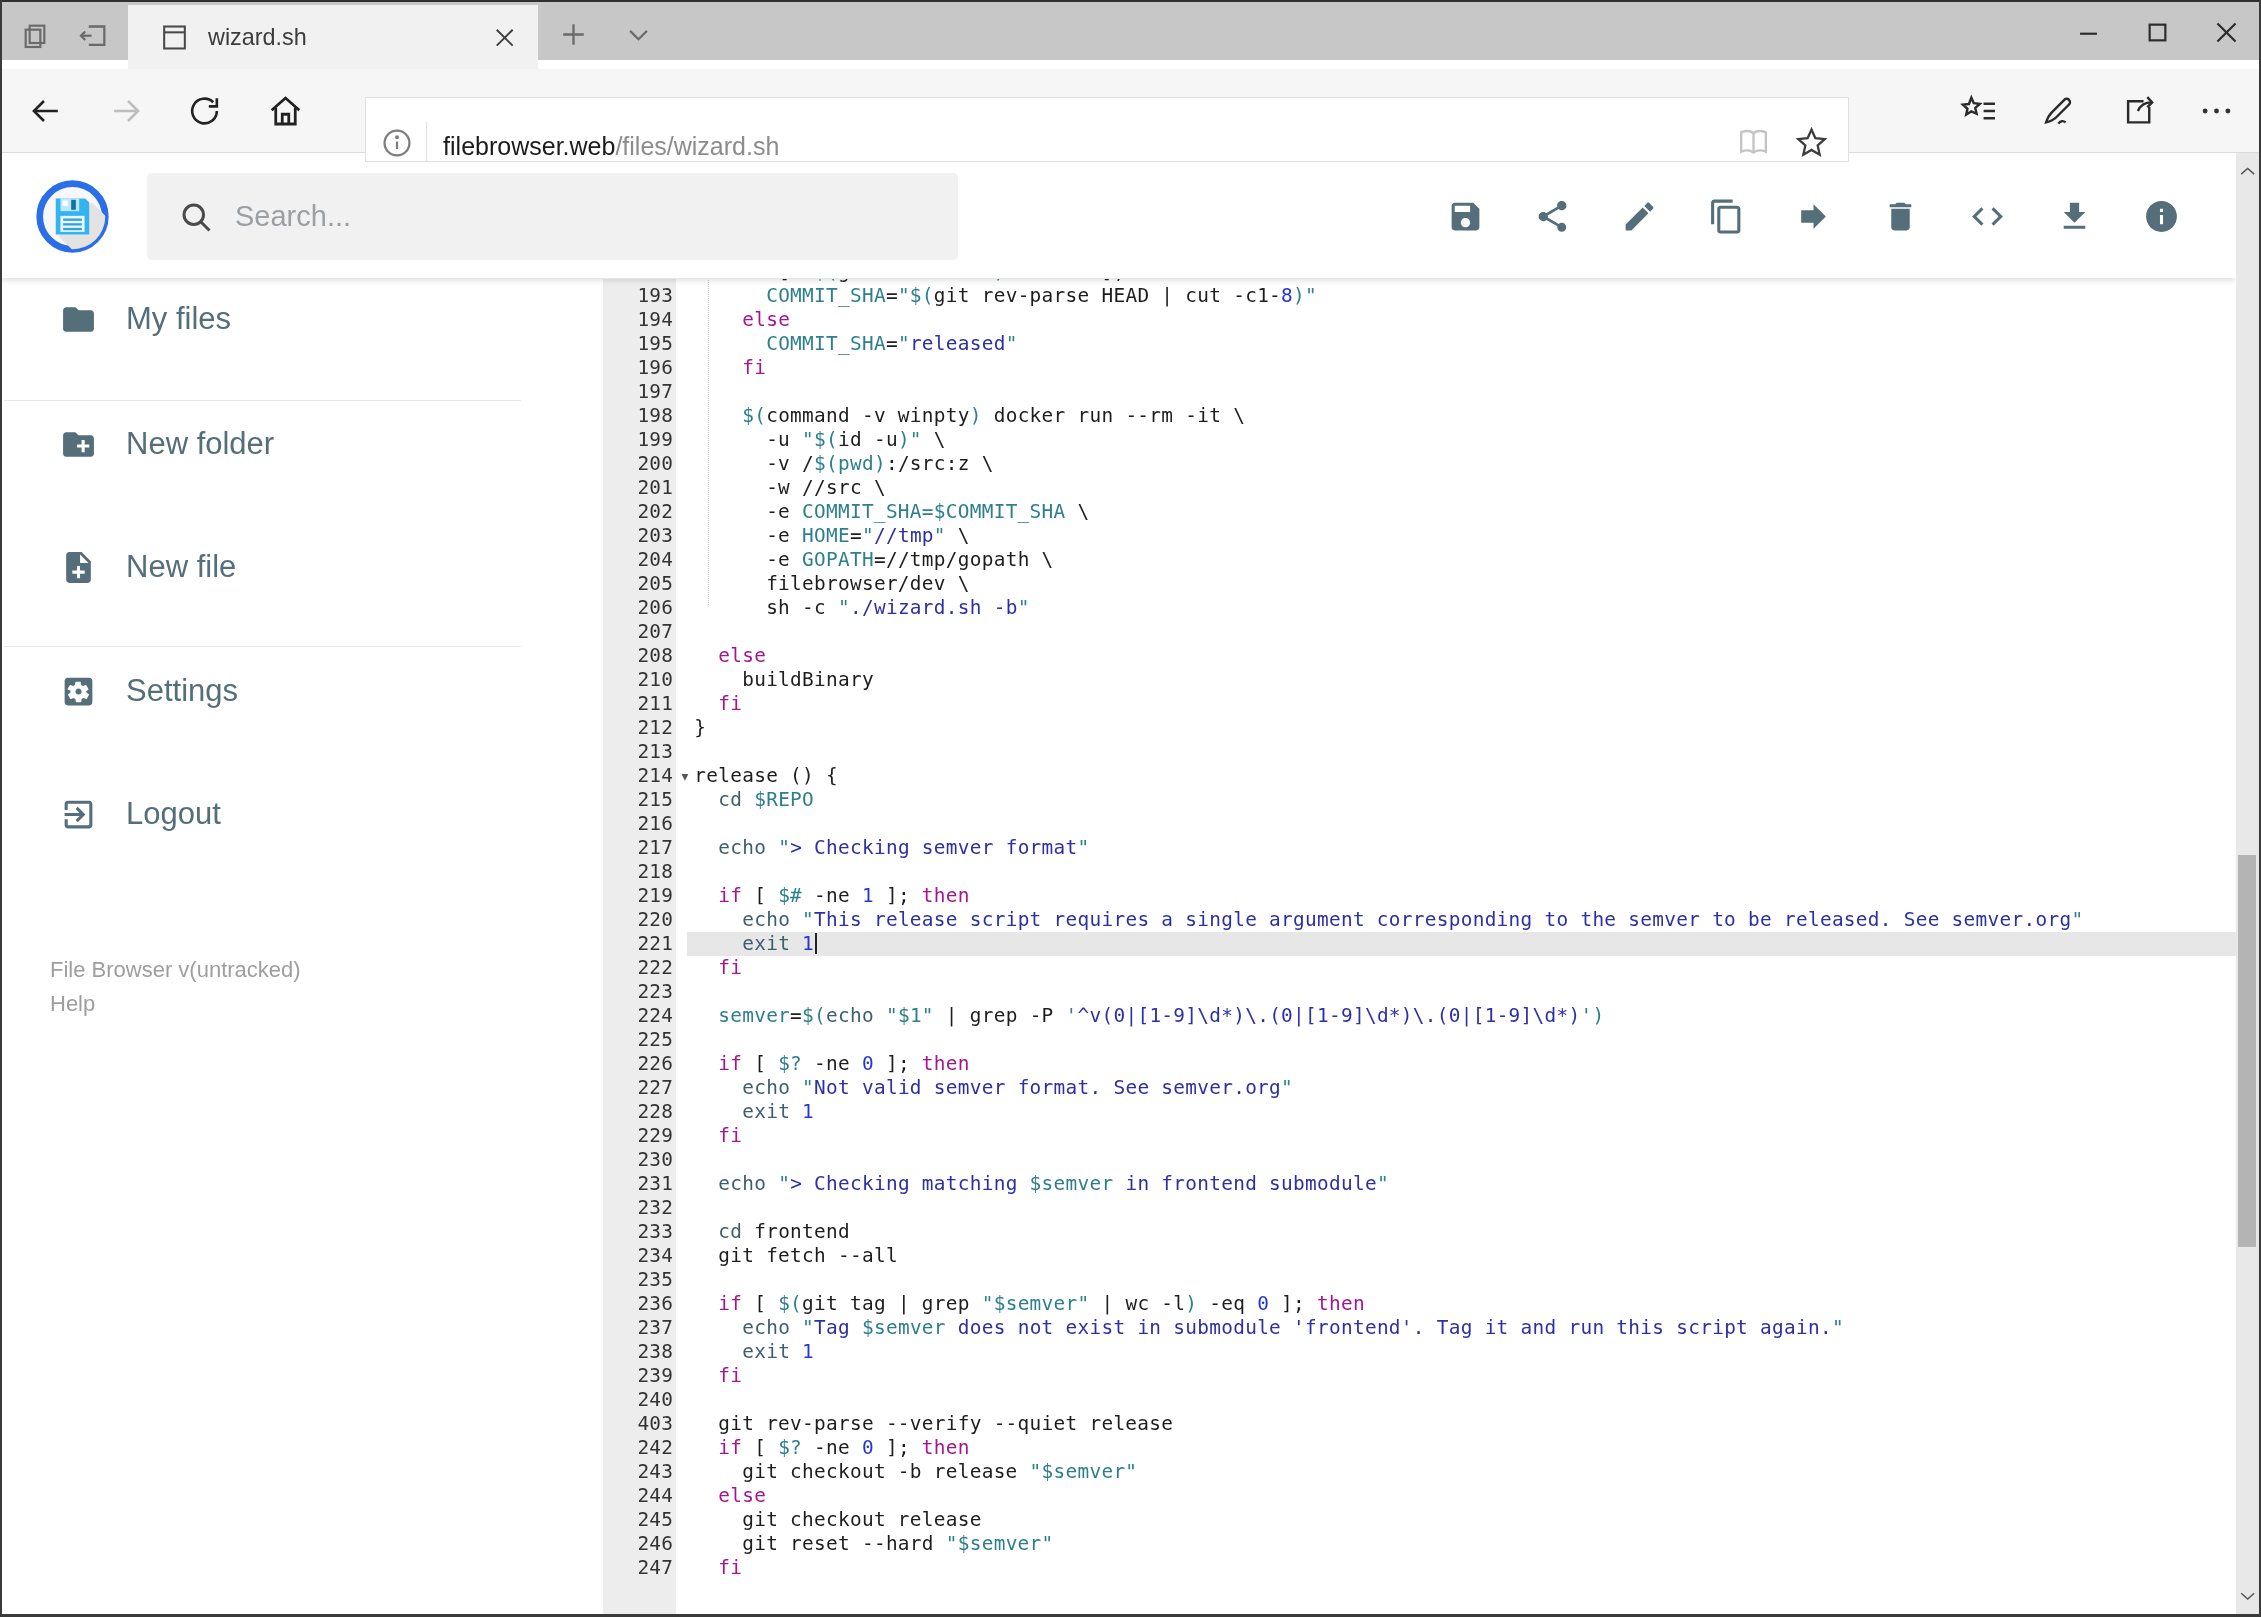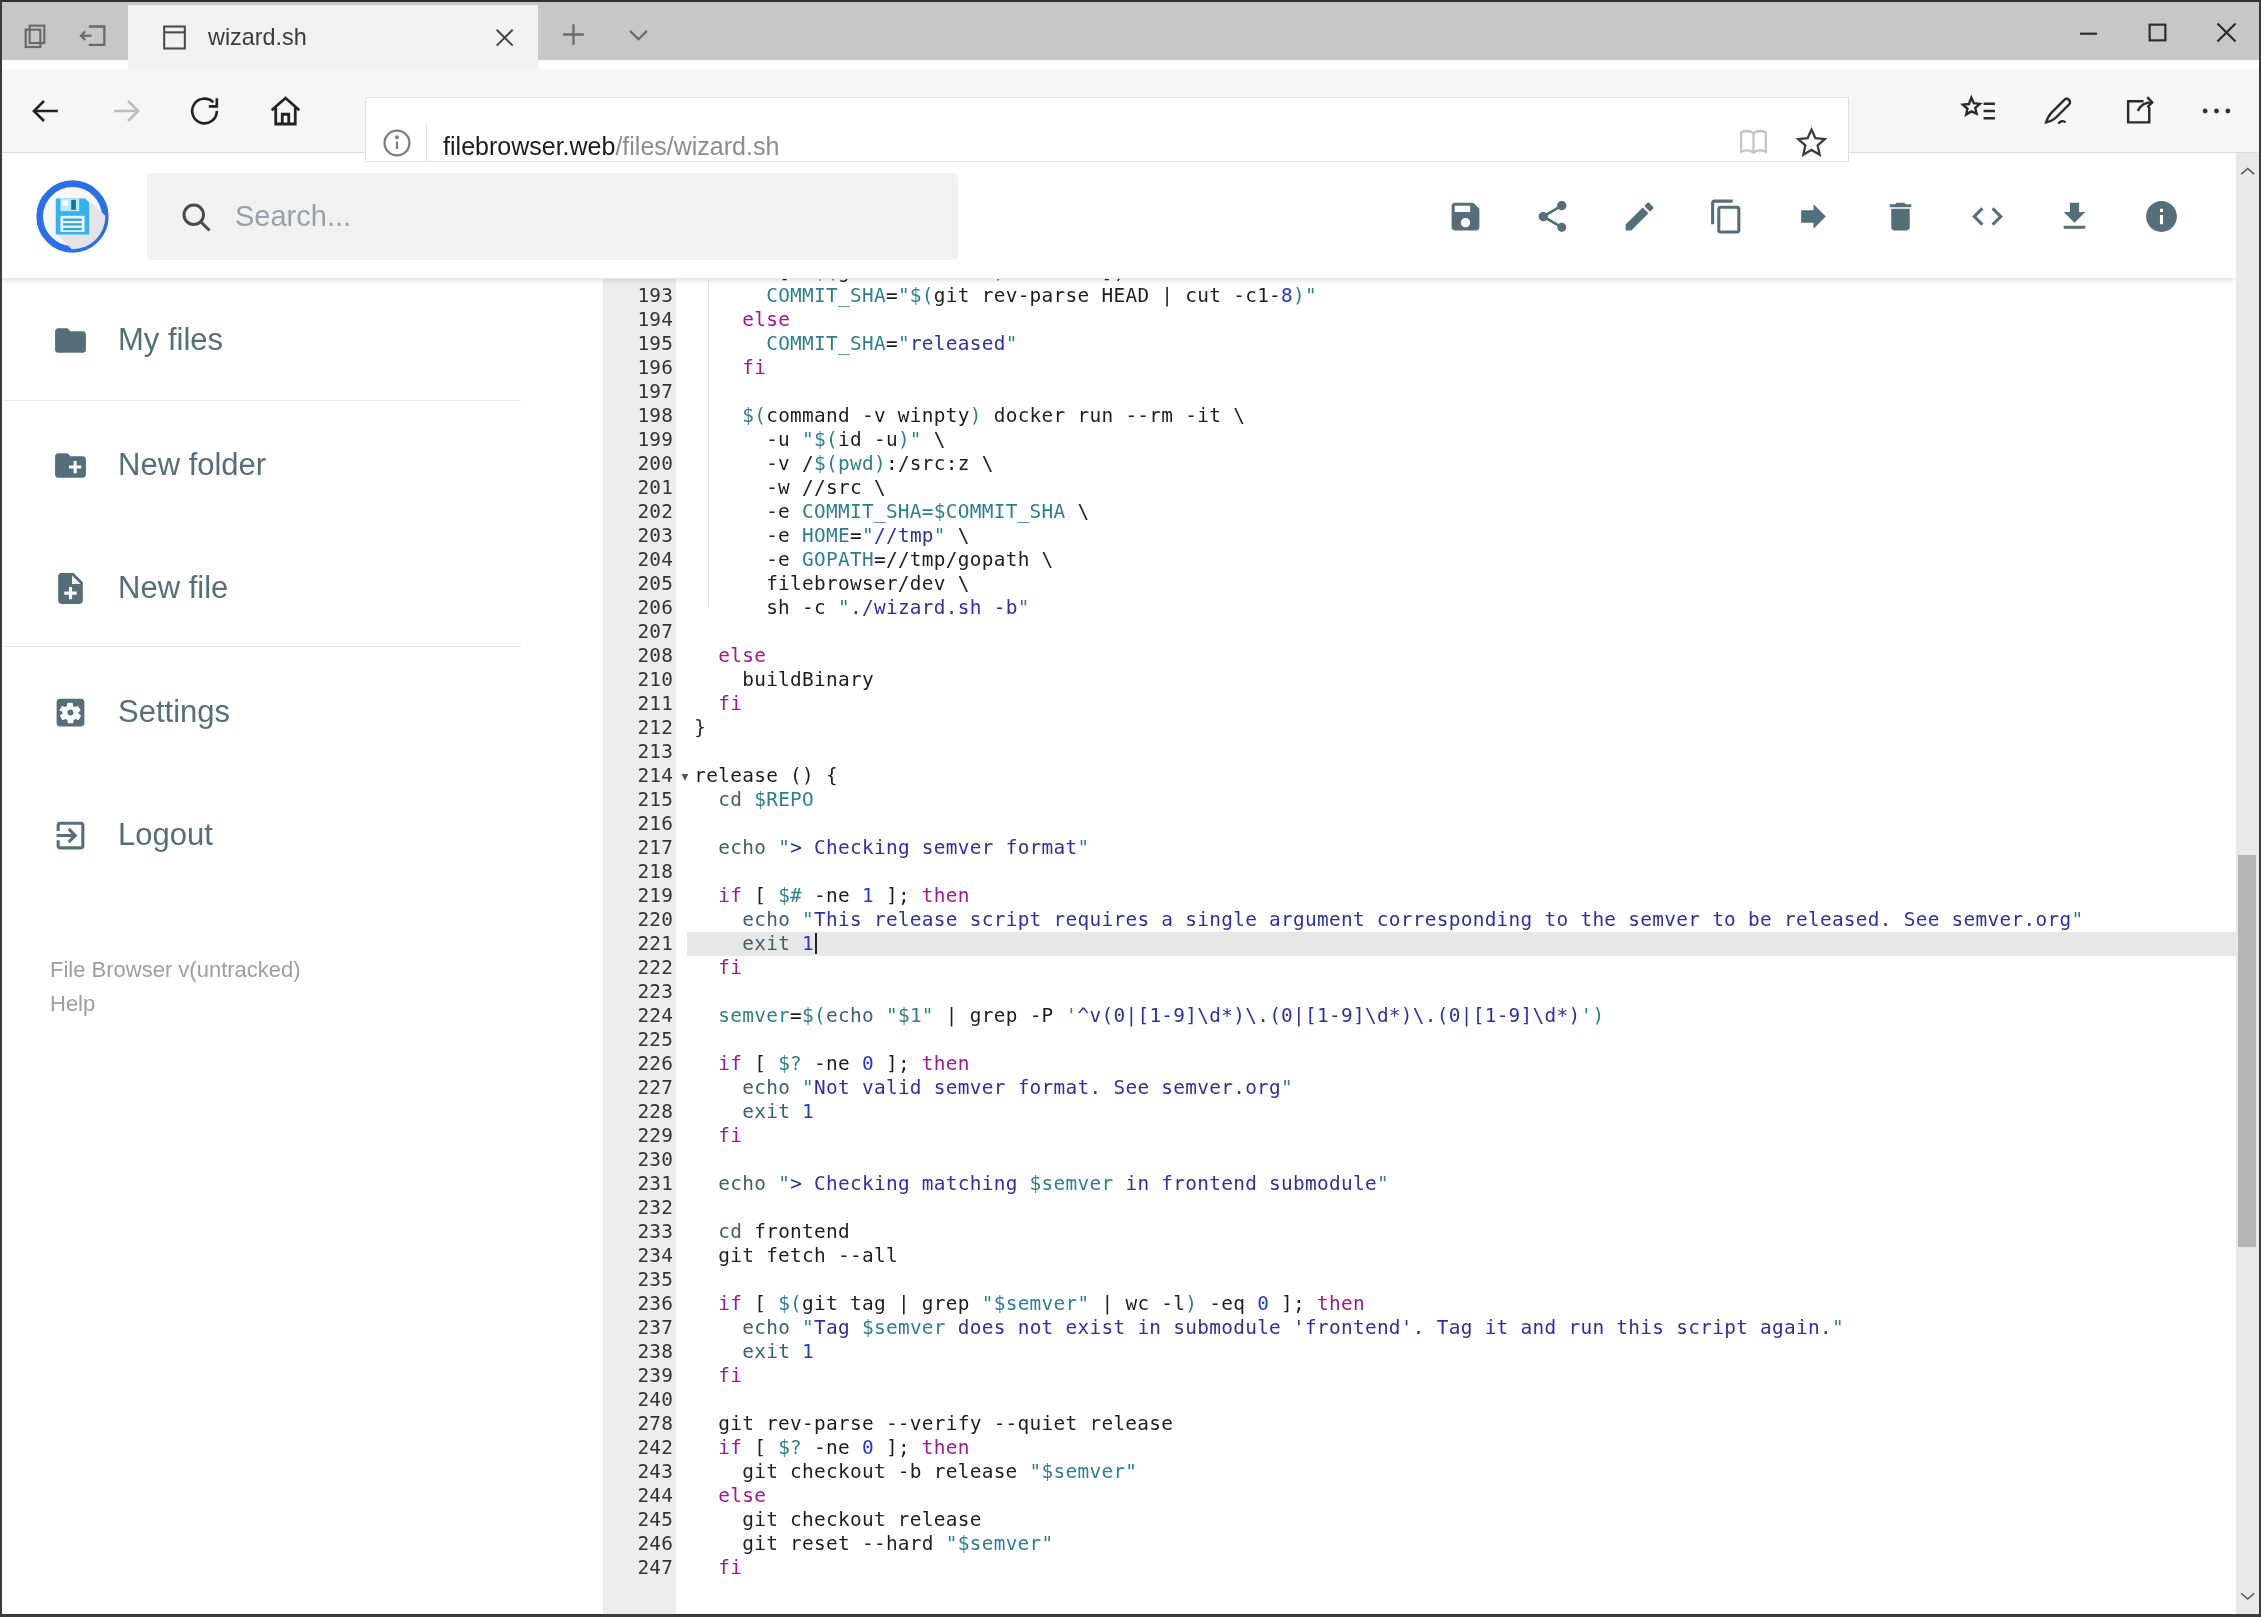--- a/index.html
+++ b/index.html
@@ -37,21 +37,21 @@
   .logo{position:absolute;left:29px;top:173px;width:87px;height:87px;z-index:7;}
   .searchbox{position:absolute;left:147px;top:173px;width:811px;height:87px;background:#f1f1f1;border-radius:4.8px;z-index:7;display:flex;align-items:center;}
   .searchbox svg{margin-left:31px;}
   .searchbox input{border:none;outline:none;background:transparent;font-size:29px;color:#5f6368;margin-left:21px;width:646px;font-family:"Liberation Sans",sans-serif;}
   .searchbox input::placeholder{color:#9aa0a6;}
   .toolbar{position:absolute;left:1447px;top:195px;z-index:7;display:flex;}
   .tool-btn{width:87px;height:42px;display:flex;align-items:center;justify-content:flex-start;}
 
   
   .sidebar{position:absolute;left:0;top:279px;width:603px;bottom:3.2px;background:#fff;z-index:2;}
-  .side-item{position:absolute;left:8px;width:523px;height:78px;display:flex;align-items:center;cursor:pointer;}
+  .side-item{position:absolute;left:16px;width:523px;height:78px;display:flex;align-items:flex-start;cursor:pointer;}
   .side-item svg{margin-left:44px;}
   .side-label{font-size:31px;color:#546e7a;margin-left:29px;}
   .side-divider{position:absolute;left:4px;width:517px;height:0.8px;background:#e7e7e7;}
   .side-footer{position:absolute;left:50px;top:674px;font-size:22px;color:#9e9e9e;line-height:34px;}
 
   
   .editor{position:absolute;left:603px;top:279px;right:25px;bottom:3.2px;background:#fff;overflow:hidden;z-index:1;
           font-family:"DejaVu Sans Mono", monospace;font-size:19.4px;line-height:24px;letter-spacing:0.3px;}
   .gutter-bg{position:absolute;left:0;top:0;bottom:0;width:73px;background:#ededed;}
   #cm-lines{position:absolute;top:-18.6px;left:0;right:0;}
@@ -496,21 +496,21 @@
         </div>
         <div class="cm-row">
           <div class="cm-gutter-cell">239</div>
           <div class="cm-code"><span class="tok-d">  </span><span class="tok-k">fi</span></div>
         </div>
         <div class="cm-row">
           <div class="cm-gutter-cell">240</div>
           <div class="cm-code"></div>
         </div>
         <div class="cm-row">
-          <div class="cm-gutter-cell">278</div>
+          <div class="cm-gutter-cell">403</div>
           <div class="cm-code"><span class="tok-d">  git rev-parse --verify --quiet release</span></div>
         </div>
         <div class="cm-row">
           <div class="cm-gutter-cell">242</div>
           <div class="cm-code"><span class="tok-d">  </span><span class="tok-k">if</span><span class="tok-d"> [ </span><span class="tok-v">$?</span><span class="tok-d"> -ne </span><span class="tok-n">0</span><span class="tok-d"> ]; </span><span class="tok-k">then</span></div>
         </div>
         <div class="cm-row">
           <div class="cm-gutter-cell">243</div>
           <div class="cm-code"><span class="tok-d">    git checkout -b release </span><span class="tok-v">"$semver"</span></div>
         </div>

